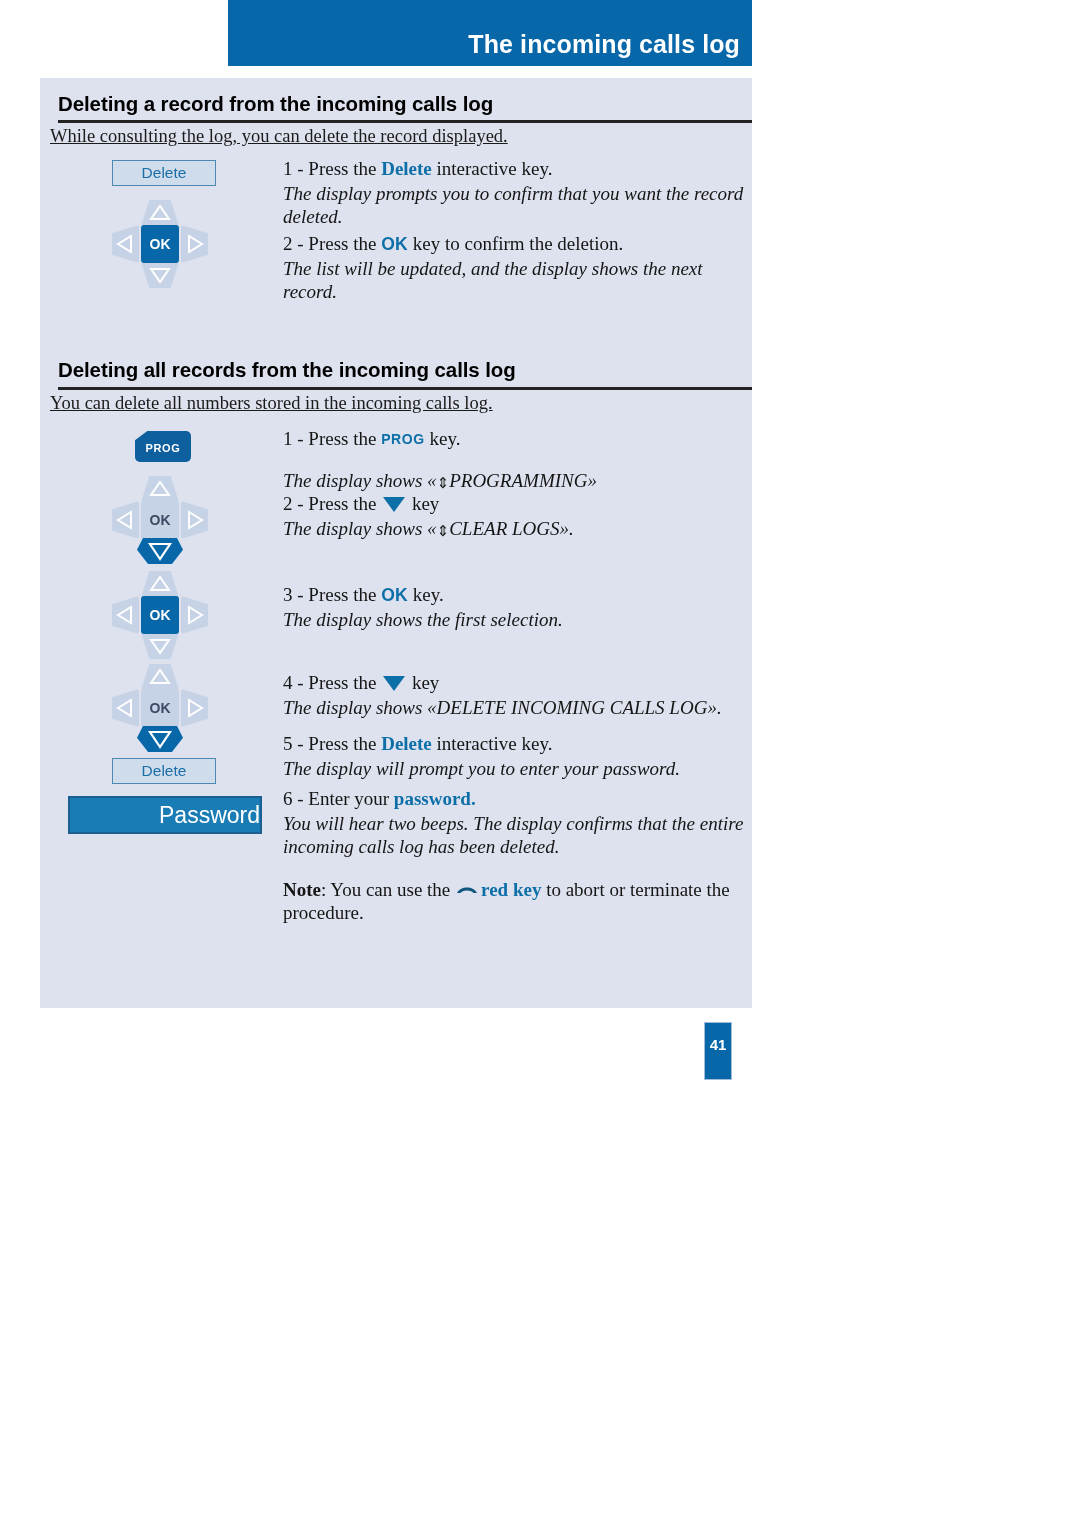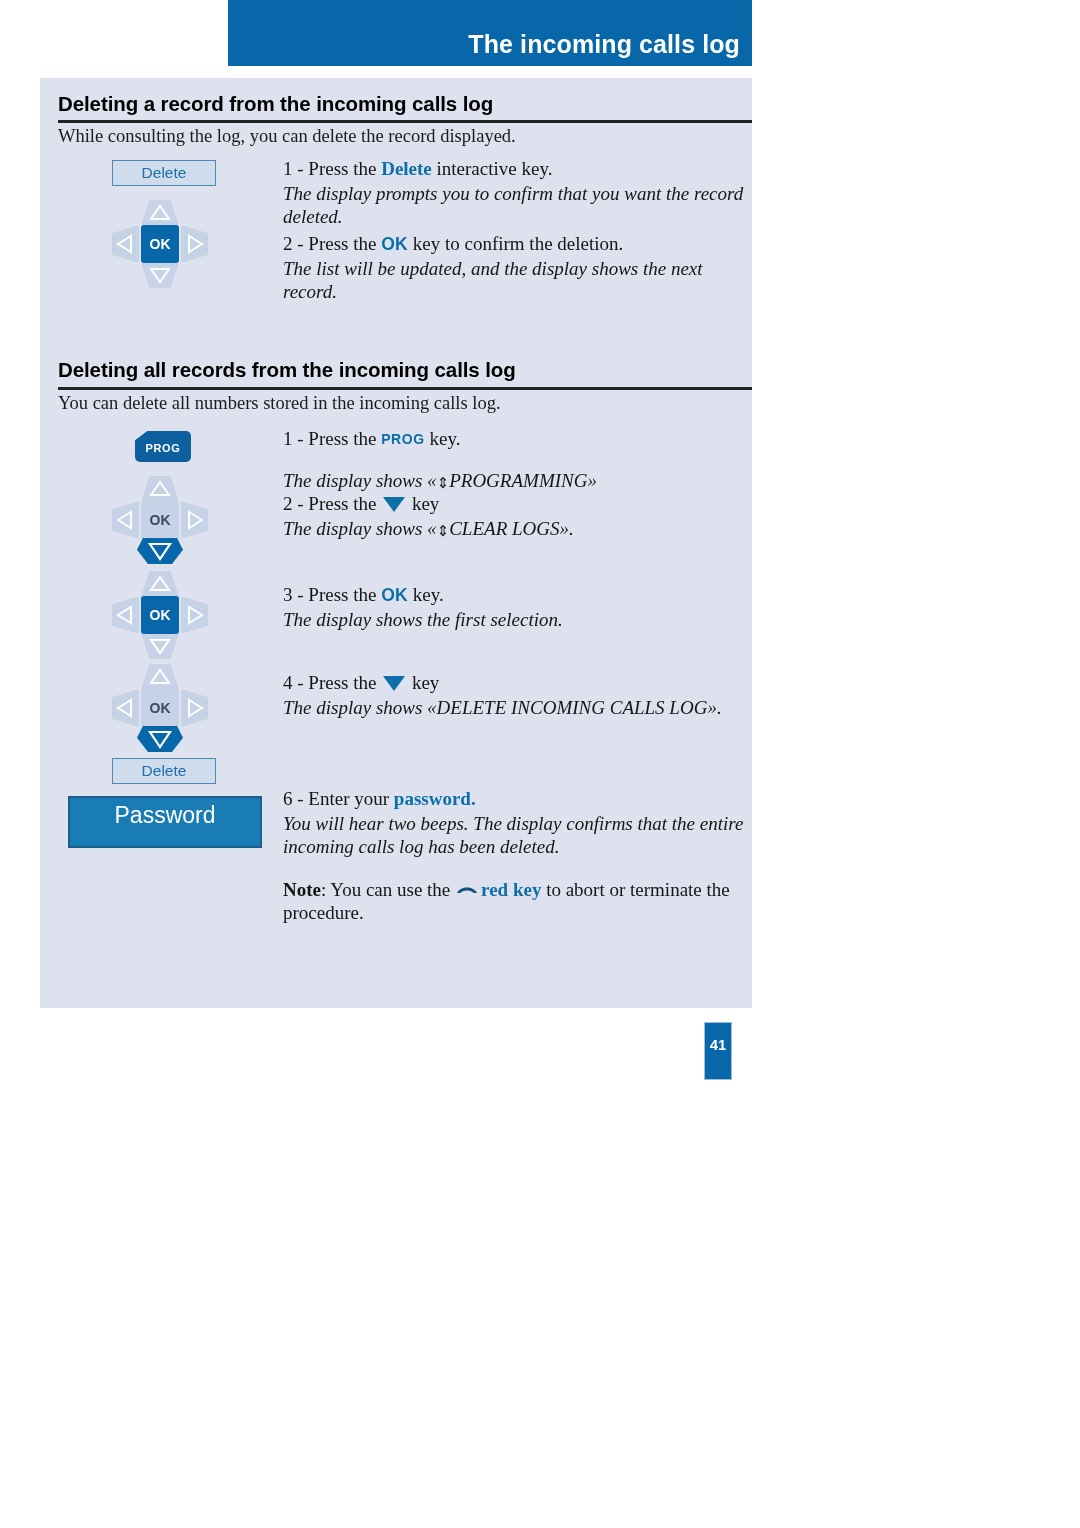--- a/index.html
+++ b/index.html
@@ -60,24 +60,25 @@
   }
   .section-rule {
     position: absolute;
     left: 18px;
     width: 694px;
     height: 3px;
     background: #232323;
   }
   .intro-line {
     position: absolute;
-    left: 18px;
+    left: 10px;
     font-size: 18.5px;
     color: #1b1b1b;
     white-space: nowrap;
+    text-decoration: underline;
   }
   .step {
     position: absolute;
     left: 0;
     width: 470px;
     font-size: 19px;
     color: #151515;
     line-height: 1.21;
   }
   .step .ital {
@@ -227,28 +228,28 @@
     left: 25px; top: 62px; width: 46px; height: 26px;
     background: #0767a8;
     clip-path: polygon(13% 0, 87% 0, 100% 45%, 76% 100%, 24% 100%, 0 45%);
     border-radius: 3px;
   }
 
   
   .password-box {
     position: absolute;
     width: 194px;
-    height: 52px;
+    height: 38px;
     background: #1a7cb4;
     border: 2px solid #1b5f8e;
     box-sizing: border-box;
     color: #ffffff;
     font-family: "Liberation Sans", sans-serif;
     font-size: 23px;
-    text-align: center;
+    text-align: right;
     line-height: 35px;
   }
 
   
   .pagenum {
     position: absolute;
     left: 704px;
     top: 1022px;
     width: 28px;
     height: 58px;
@@ -367,20 +368,24 @@
   <div class="step" style="left:243px; top:506px;">
     <span>3 - </span><span>Press the </span><span class="blue-ok">OK</span><span> key.</span>
     <div class="ital" style="margin-top:2px;">The display shows the first selection.</div>
   </div>
 
   <div class="step" style="left:243px; top:594px;">
     <span>4 - </span><span>Press the </span><span class="tri-down"></span><span> key</span>
     <div class="ital" style="margin-top:2px;">The display shows «DELETE INCOMING CALLS LOG».</div>
   </div>
 
+  <div class="step" style="left:243px; top:655px;">
+    <span>5 - </span><span>Press the </span><span class="blue">Delete</span><span> interactive key.</span>
+    <div class="ital" style="margin-top:2px;">The display will prompt you to enter your password.</div>
+  </div>
 
   <div class="step" style="left:243px; top:710px;">
     <span>6 - </span><span>Enter your </span><span class="blue">password.</span>
     <div class="ital" style="margin-top:2px;">You will hear two beeps. The display confirms that the entire incoming calls log has been deleted.</div>
   </div>
 
   <div class="step" style="left:243px; top:800px;">
     <span class="bold">Note</span><span>: You can use the </span><span class="handset"><svg viewBox="0 0 22 11" width="22" height="11">
           <path d="M1 9 C4 1.5, 18 1.5, 21 9 L17.5 9 C16 5.5, 6 5.5, 4.5 9 Z" fill="#12557f"></path>
         </svg></span><span class="blue">red key</span><span> to abort or terminate the procedure.</span>

